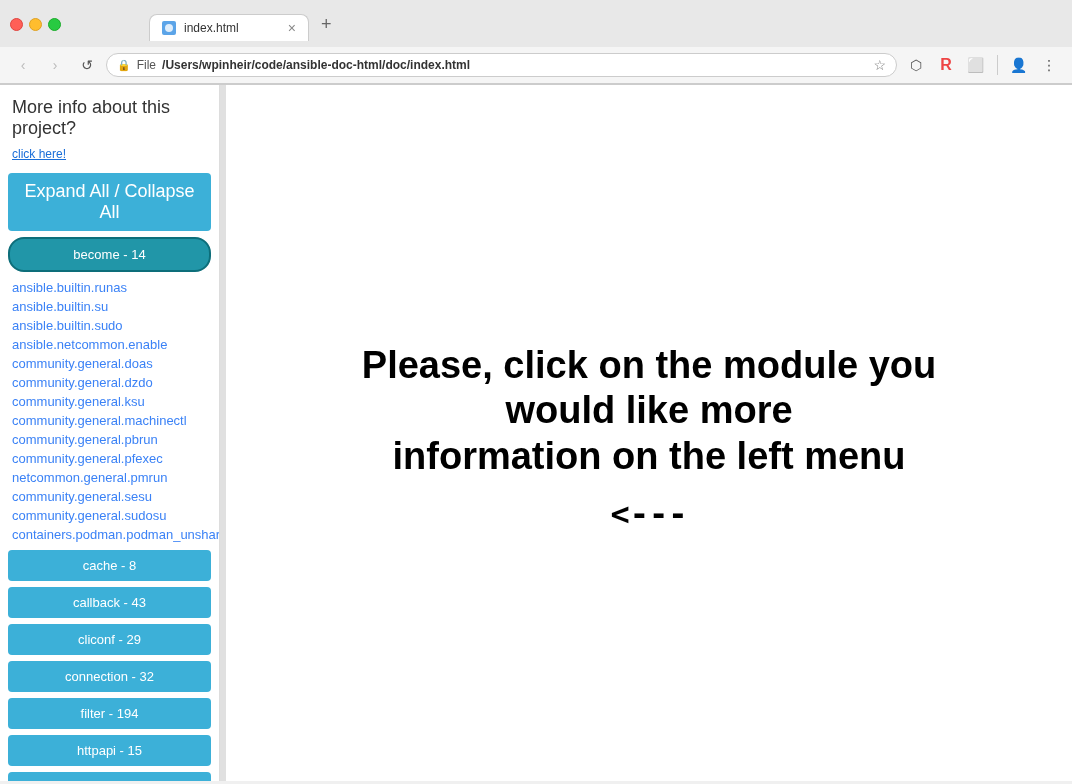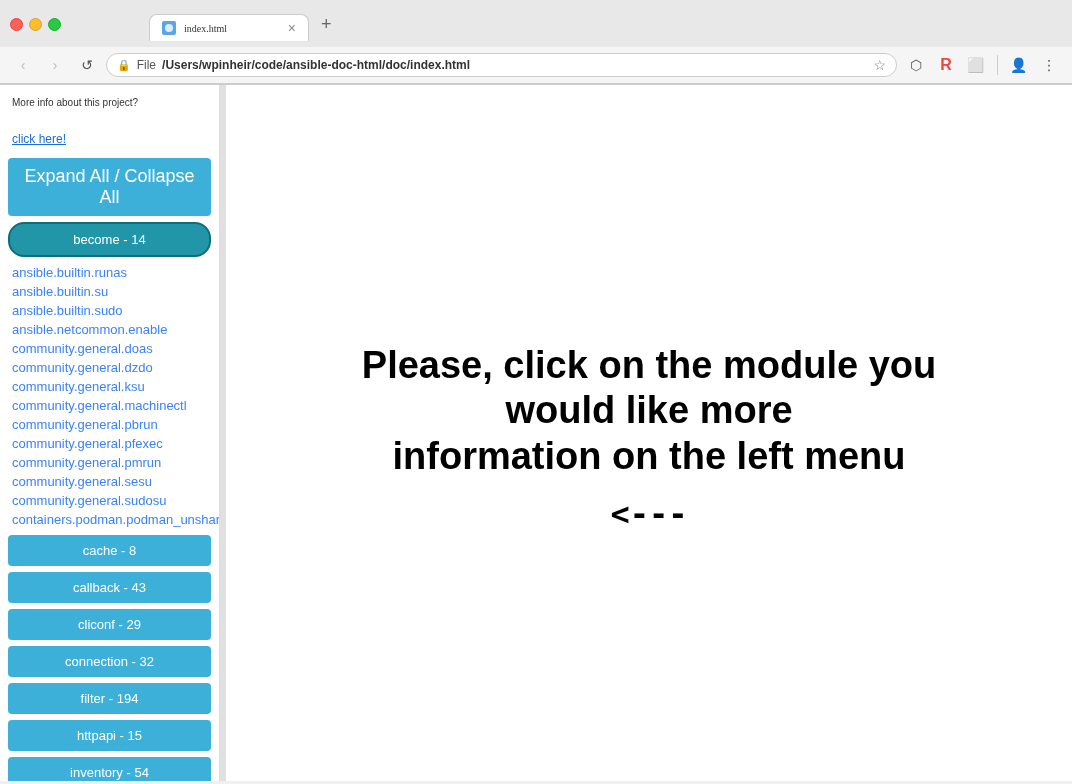--- a/index.html
+++ b/index.html
@@ -67,23 +67,22 @@
       width: 14px;
       height: 14px;
       background: #5ba4e8;
       border-radius: 2px;
       display: flex;
       align-items: center;
       justify-content: center;
     }
 
     .tab-title {
-      font-size: 10px;
+      font-size: 12px;
       color: #333;
-      font-family: Liberation Serif, serif;
     }
 
     .tab-close {
       margin-left: auto;
       cursor: pointer;
       color: #888;
       font-size: 14px;
       line-height: 1;
     }
 
@@ -204,22 +203,22 @@
     .sidebar::-webkit-scrollbar-track {
       background: #f0f0f0;
     }
     .sidebar::-webkit-scrollbar-thumb {
       background: #bbb;
       border-radius: 4px;
     }
 
     .more-info {
       color: #333;
-      font-size: 10px;
-      margin-bottom: 20px;
+      font-size: 18px;
+      margin-bottom: 4px;
       padding: 2px 4px;
     }
 
     .click-here {
       color: #1a6ed8;
       text-decoration: underline;
       font-size: 12px;
       cursor: pointer;
       padding: 2px 4px;
       display: block;
@@ -385,21 +384,21 @@
       <a class="module-link">ansible.builtin.runas</a>
       <a class="module-link">ansible.builtin.su</a>
       <a class="module-link">ansible.builtin.sudo</a>
       <a class="module-link">ansible.netcommon.enable</a>
       <a class="module-link">community.general.doas</a>
       <a class="module-link">community.general.dzdo</a>
       <a class="module-link">community.general.ksu</a>
       <a class="module-link">community.general.machinectl</a>
       <a class="module-link">community.general.pbrun</a>
       <a class="module-link">community.general.pfexec</a>
-      <a class="module-link">community.general.pmrun</a>
+      <a class="module-link">netcommon.general.pmrun</a>
       <a class="module-link">community.general.sesu</a>
       <a class="module-link">community.general.sudosu</a>
       <a class="module-link">containers.podman.podman_unshare</a>
     </div>
 
     <button class="other-category-btn">cache - 8</button>
     <button class="other-category-btn">callback - 43</button>
     <button class="other-category-btn">cliconf - 29</button>
     <button class="other-category-btn">connection - 32</button>
     <button class="other-category-btn">filter - 194</button>

